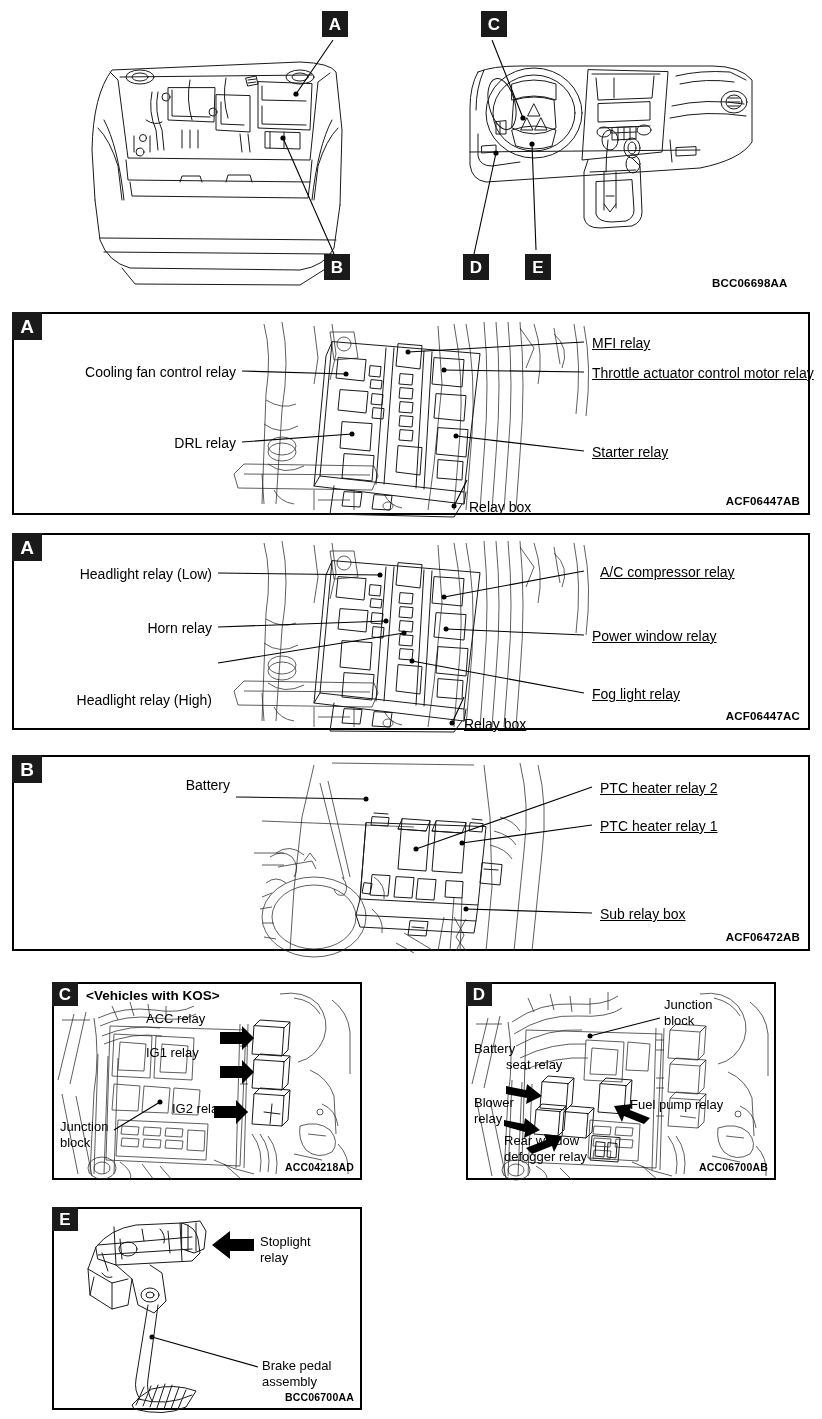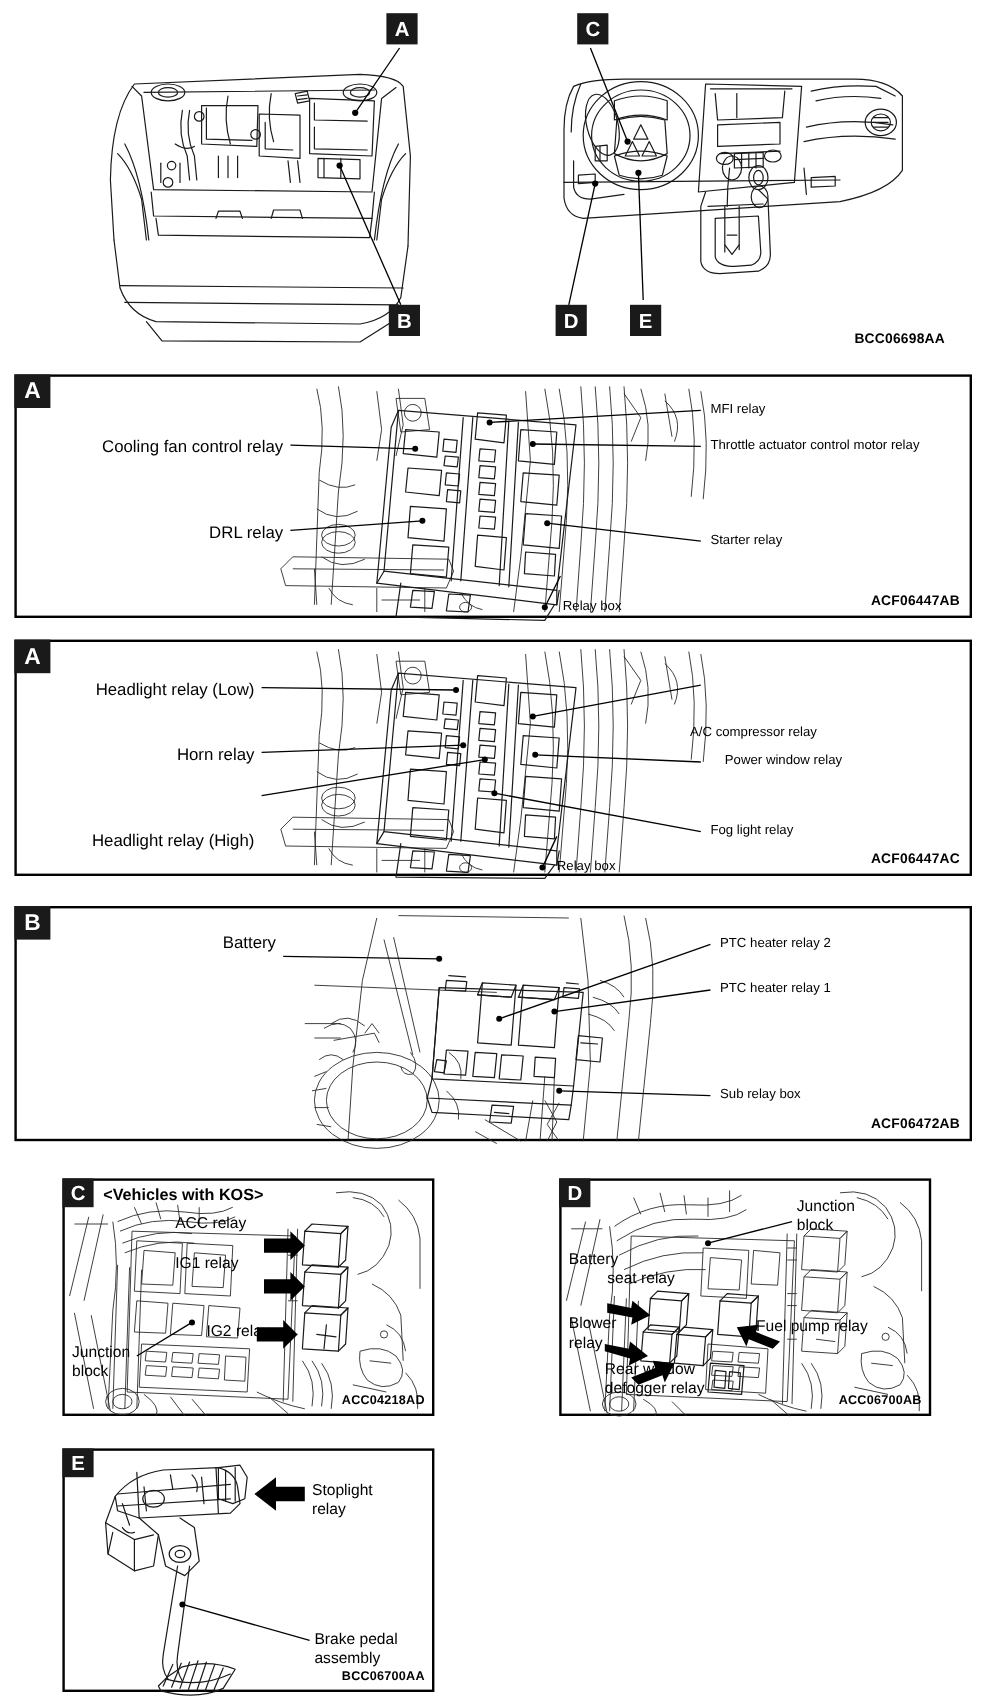--- a/index.html
+++ b/index.html
@@ -15,21 +15,21 @@
     font-weight:bold;display:flex;align-items:center;justify-content:center;
     line-height:1;
   }
   .badge-top{width:26px;height:26px;font-size:17px;}
   .badge-panel{width:30px;height:28px;font-size:19px;left:-2px;top:-2px;}
   .badge-small{width:26px;height:24px;font-size:17px;left:-2px;top:-2px;}
   .fig{
     position:absolute;font-weight:bold;font-size:11.5px;letter-spacing:.2px;
   }
   .fig-sm{position:absolute;font-weight:bold;font-size:10.5px;letter-spacing:.2px;}
-  .lbl{position:absolute;font-size:11px;white-space:nowrap;line-height:1.25;}
+  .lbl{position:absolute;font-size:14px;white-space:nowrap;line-height:1.25;text-decoration:underline;}
   .lbl-r{position:absolute;font-size:14px;white-space:nowrap;text-align:right;line-height:1.25;}
   .lbl-sm{position:absolute;font-size:13px;white-space:nowrap;line-height:1.15;font-weight:normal;}
   .kos{position:absolute;font-size:13.5px;font-weight:bold;white-space:nowrap;}
   svg{display:block;position:absolute;top:0;left:0;overflow:visible;}
   .ln{stroke:#000;stroke-width:1.1;fill:none;}
   .art{stroke:#1a1a1a;fill:none;stroke-width:1;stroke-linejoin:round;stroke-linecap:round;}
   .art-thin{stroke:#2a2a2a;fill:none;stroke-width:.75;}
   .dot{fill:#000;}
   .arrow{fill:#000;}
 </style>
@@ -380,22 +380,22 @@
     <circle class="dot" cx="430" cy="62" r="2.5"></circle>
     <circle class="dot" cx="432" cy="94" r="2.5"></circle>
     <circle class="dot" cx="398" cy="126" r="2.5"></circle>
     <circle class="dot" cx="438" cy="188" r="2.5"></circle>
   </svg>
 
   <div class="lbl-r" style="left:10px;top:31px;width:188px;">Headlight relay (Low)</div>
   <div class="lbl-r" style="left:10px;top:85px;width:188px;">Horn relay</div>
   <div class="lbl-r" style="left:10px;top:109px;width:188px;margin-top:48px;">Headlight relay (High)</div>
 
-  <div class="lbl" style="left:561px;top:29px;margin-top:40px;">A/C compressor relay</div>
-  <div class="lbl" style="left:578px;top:93px;margin-left:12px;">Power window relay</div>
+  <div class="lbl" style="left:586px;top:29px;">A/C compressor relay</div>
+  <div class="lbl" style="left:578px;top:93px;">Power window relay</div>
   <div class="lbl" style="left:578px;top:151px;">Fog light relay</div>
   <div class="lbl" style="left:450px;top:181px;">Relay box</div>
 
   <div class="fig" style="right:8px;bottom:6px;">ACF06447AC</div>
 </div>
 
 <div class="panel" style="left:12px;top:755px;width:798px;height:196px;">
   <div class="badge badge-panel">B</div>
 
   <svg width="798" height="196">

